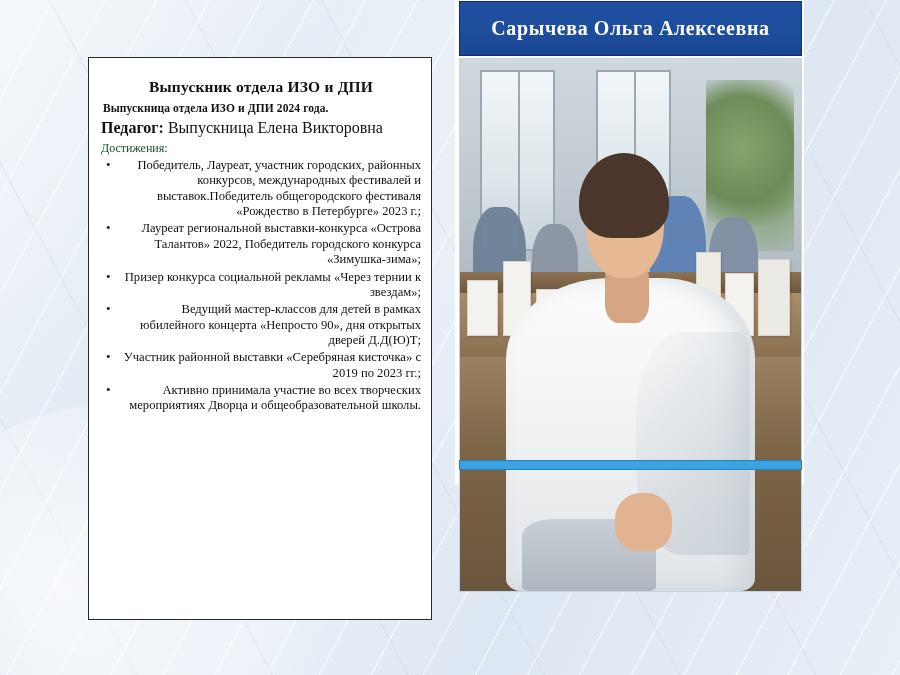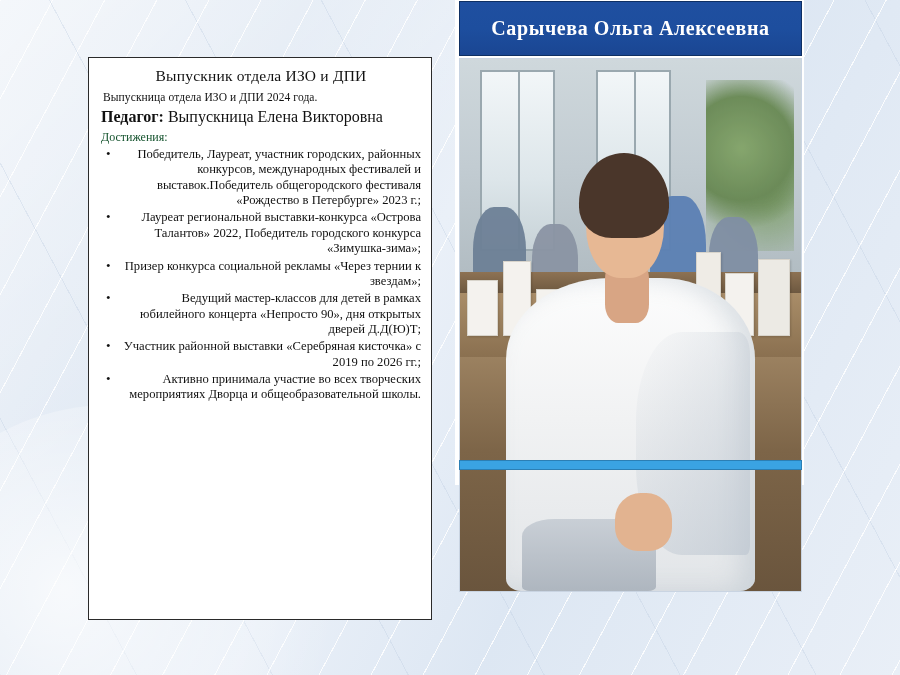--- a/index.html
+++ b/index.html
@@ -49,31 +49,32 @@
     top: 57px;
     width: 344px;
     height: 563px;
     background: #ffffff;
     border: 1px solid #2a2a2a;
     box-sizing: border-box;
     padding: 8px 10px 6px 12px;
   }
   .card-title {
     text-align: center;
-    font-weight: normal;
+    font-weight: bold;
     font-size: 15.5px;
     color: #111;
     letter-spacing: 0.2px;
-    margin: 1px 0 6px 0;
+    margin: 12px 0 6px 0;
   }
   .subtitle {
     font-size: 11.5px;
     color: #111;
     margin: 0 0 5px 2px;
     letter-spacing: 0.1px;
+    font-weight: bold;
   }
   .row-teacher {
     font-size: 16px;
     color: #111;
     margin: 0 0 2px 0;
   }
   .row-teacher .lbl {
     font-weight: bold;
   }
   .ach-title {
@@ -343,21 +344,21 @@
       <span>Выпускница Елена Викторовна</span>
     </div>
 
     <div class="ach-title">Достижения:</div>
 
     <ul class="ach-list">
       <li>Победитель, Лауреат, участник городских, районных конкурсов, международных фестивалей и выставок.Победитель общегородского фестиваля «Рождество в Петербурге» 2023 г.;</li>
       <li>Лауреат региональной выставки-конкурса «Острова Талантов» 2022, Победитель городского конкурса «Зимушка-зима»;</li>
       <li>Призер конкурса социальной рекламы «Через тернии к звездам»;</li>
       <li>Ведущий мастер-классов для детей в рамках юбилейного концерта «Непросто 90», дня открытых дверей Д.Д(Ю)Т;</li>
-      <li>Участник районной выставки «Серебряная кисточка» с 2019 по 2026 гг.;</li>
+      <li>Участник районной выставки «Серебряная кисточка» с 2019 по 2023 гг.;</li>
       <li>Активно принимала участие во всех творческих мероприятиях Дворца и  общеобразовательной школы.</li>
     </ul>
 
   </div>
 
   <div class="photo-block">
     <div class="name-banner">
       <div class="name">Сарычева  Ольга Алексеевна</div>
     </div>
 

